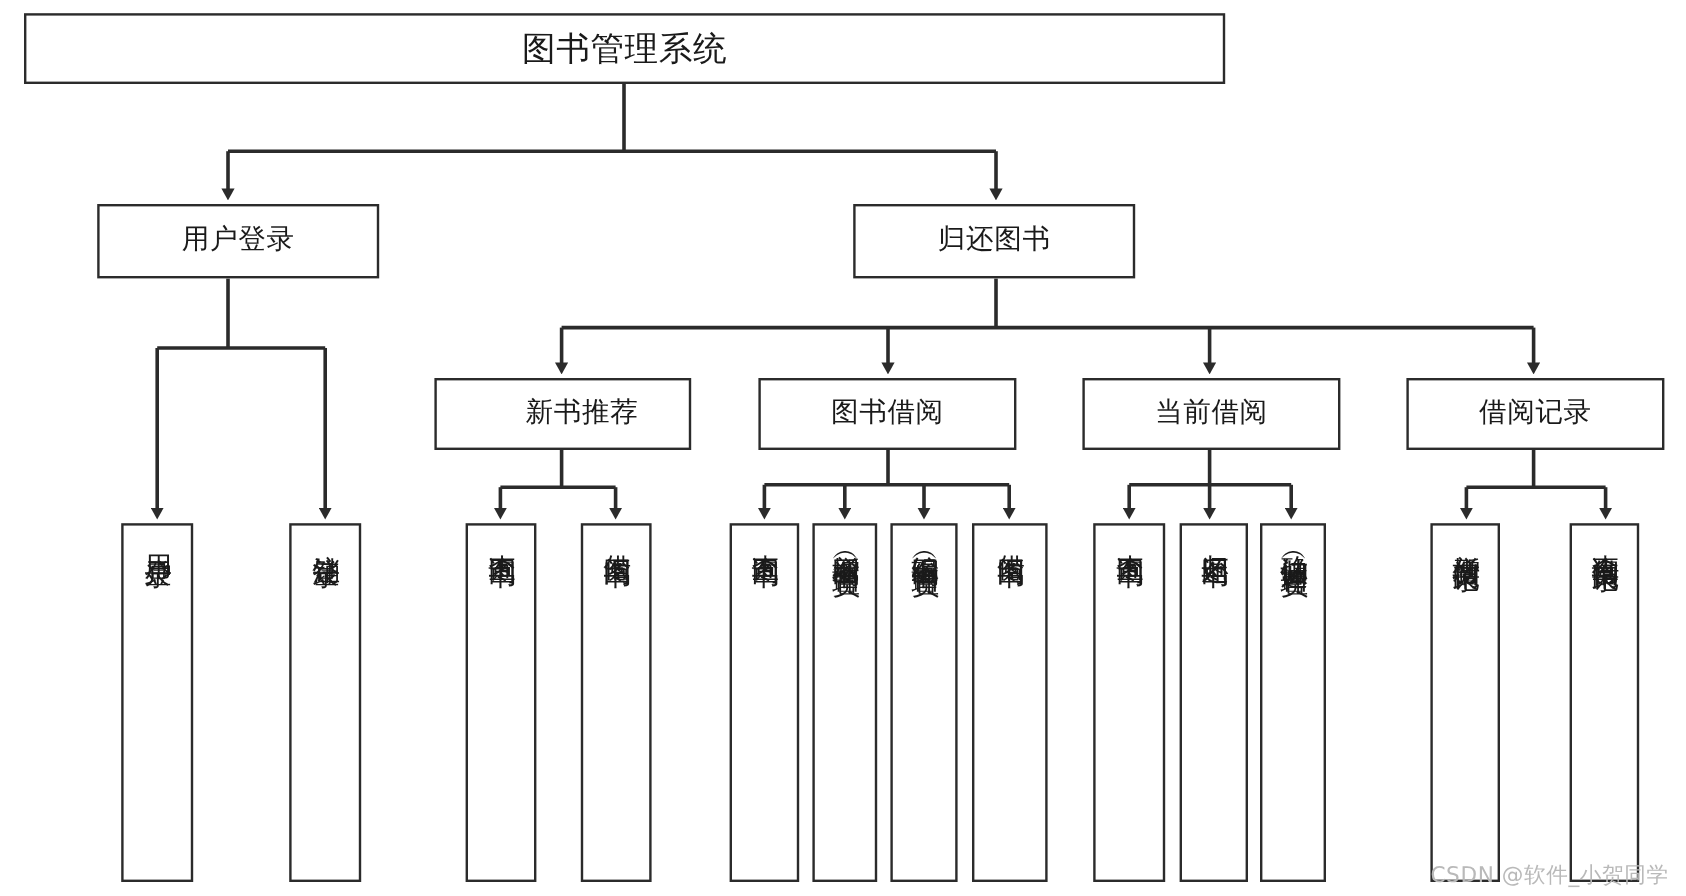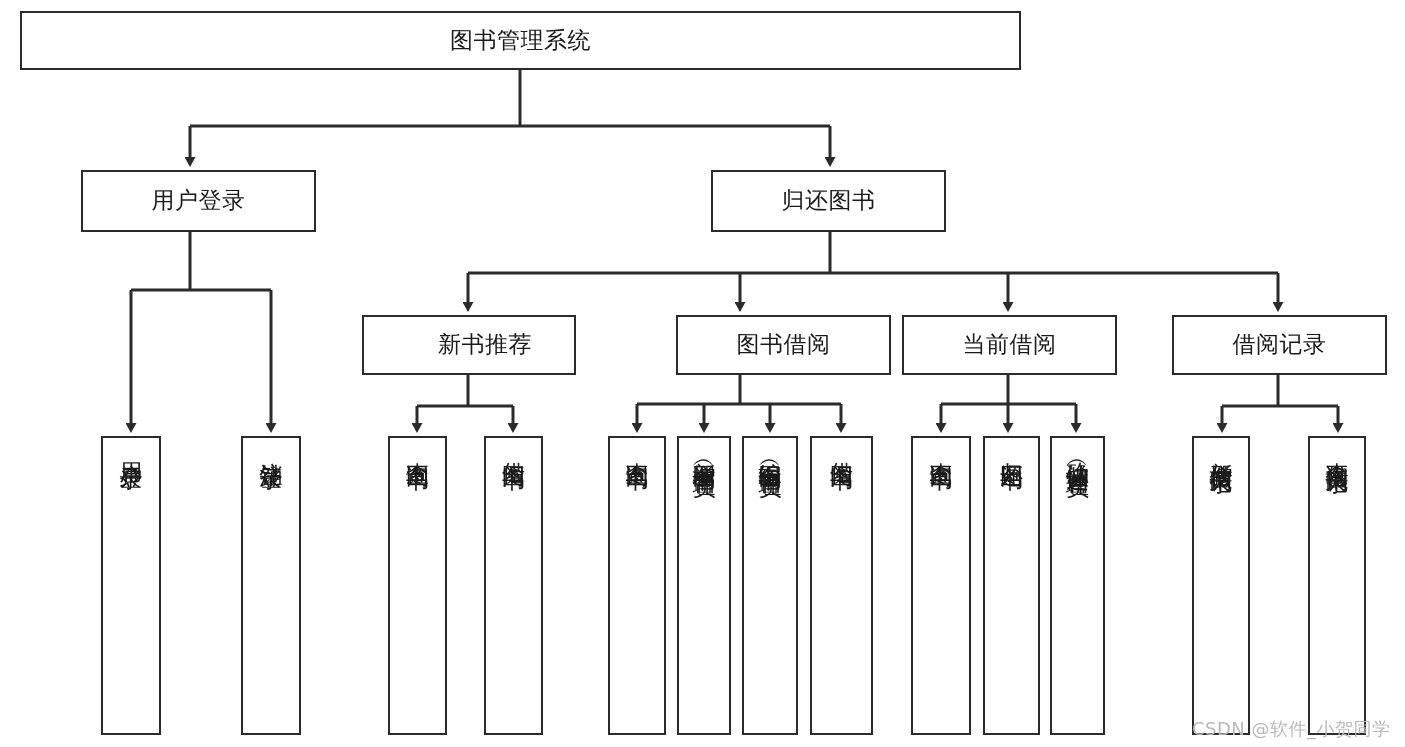--- a/index.html
+++ b/index.html
@@ -39,21 +39,21 @@
     line-height: 1.18;
     text-align: center;
     white-space: pre;
   }
   
   .node.horiz .label {
     font-size: 23px;
     letter-spacing: 0.5px;
   }
   .node.root .label {
-    font-size: 23px;
+    font-size: 28px;
   }
   
   .node.vert {
     align-items: flex-start;
     padding-top: 6px;
   }
   .node.vert .label {
     writing-mode: vertical-rl;
     text-orientation: upright;
     font-size: 23px;
@@ -130,21 +130,21 @@
   <div class="node horiz" style="left:81px; top:170px; width:235px; height:62px;">
     <span class="label">用户登录</span>
   </div>
   <div class="node horiz" style="left:711px; top:170px; width:235px; height:62px;">
     <span class="label">归还图书</span>
   </div>
 
   <div class="node horiz" style="left:362px; top:315px; width:214px; height:60px;padding-left:32px;">
     <span class="label">新书推荐</span>
   </div>
-  <div class="node horiz" style="left:632px; top:315px; width:215px; height:60px;margin-left:44px;">
+  <div class="node horiz" style="left:632px; top:315px; width:215px; height:60px;">
     <span class="label">图书借阅</span>
   </div>
   <div class="node horiz" style="left:1172px; top:315px; width:215px; height:60px;">
     <span class="label">借阅记录</span>
   </div>
   <div class="node horiz" style="left:902px; top:315px; width:215px; height:60px;">
     <span class="label">当前借阅</span>
   </div>
 
   <div class="node vert" style="left:101px; top:436px; width:60px; height:299px;">

